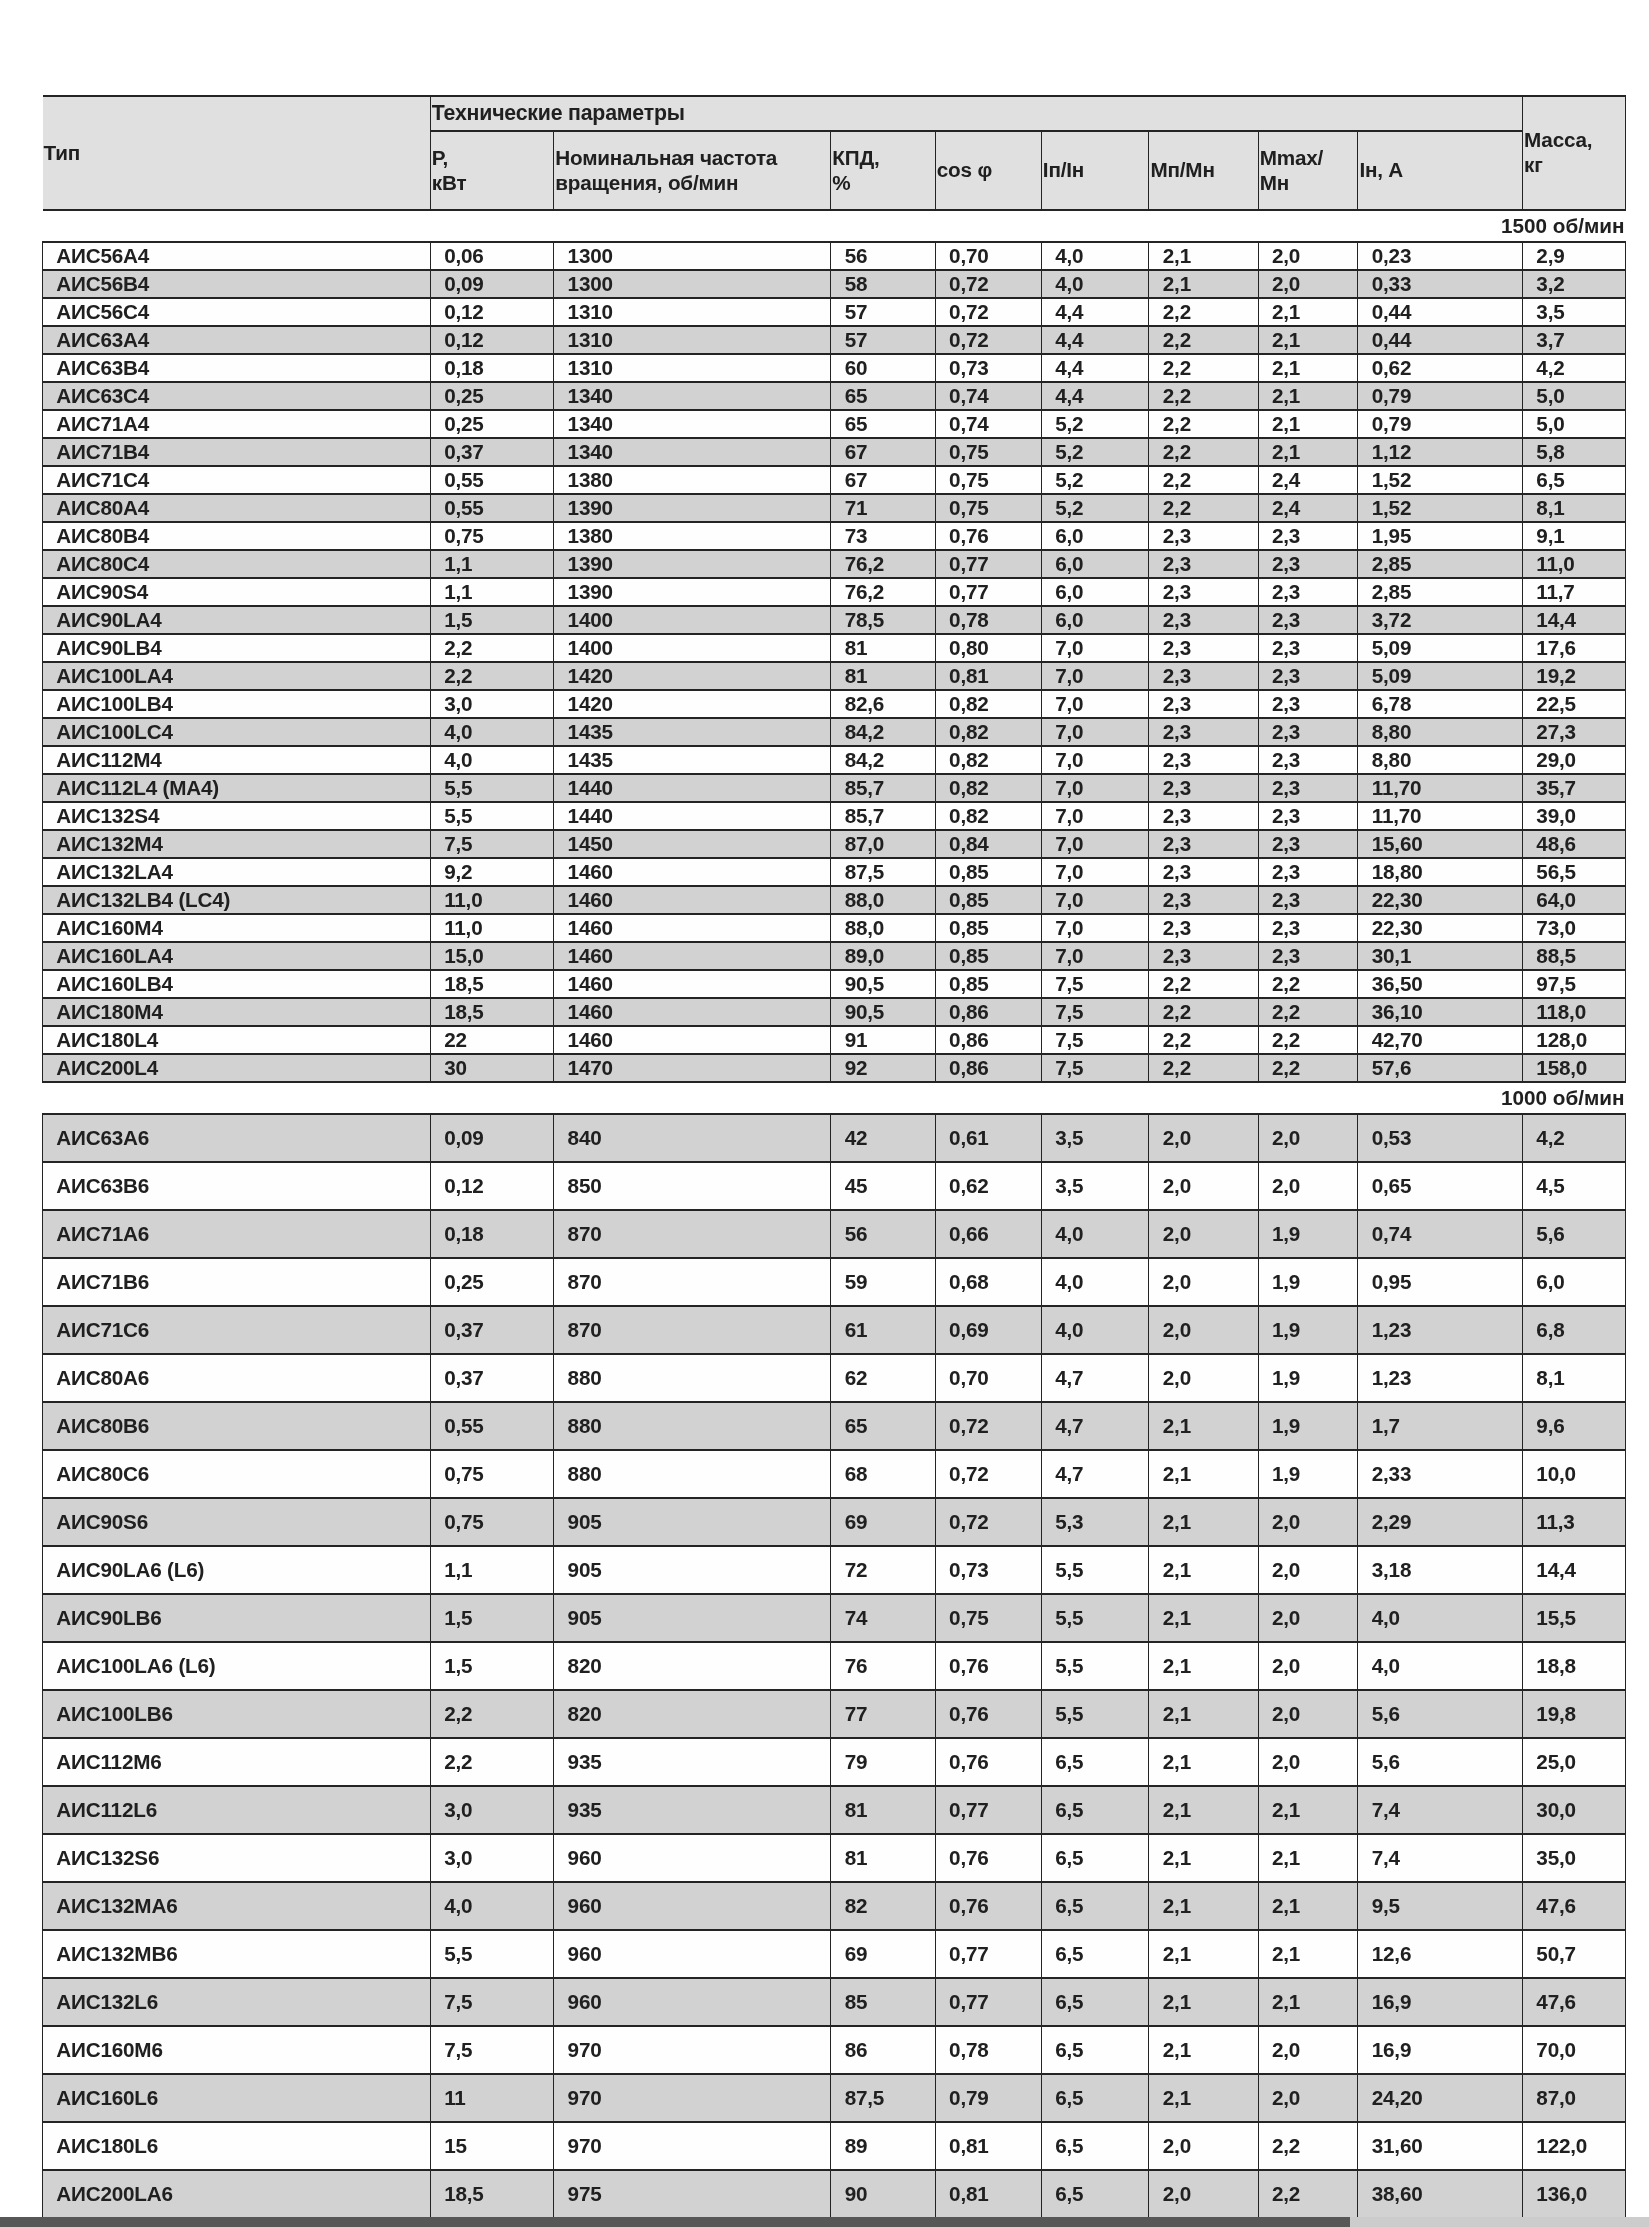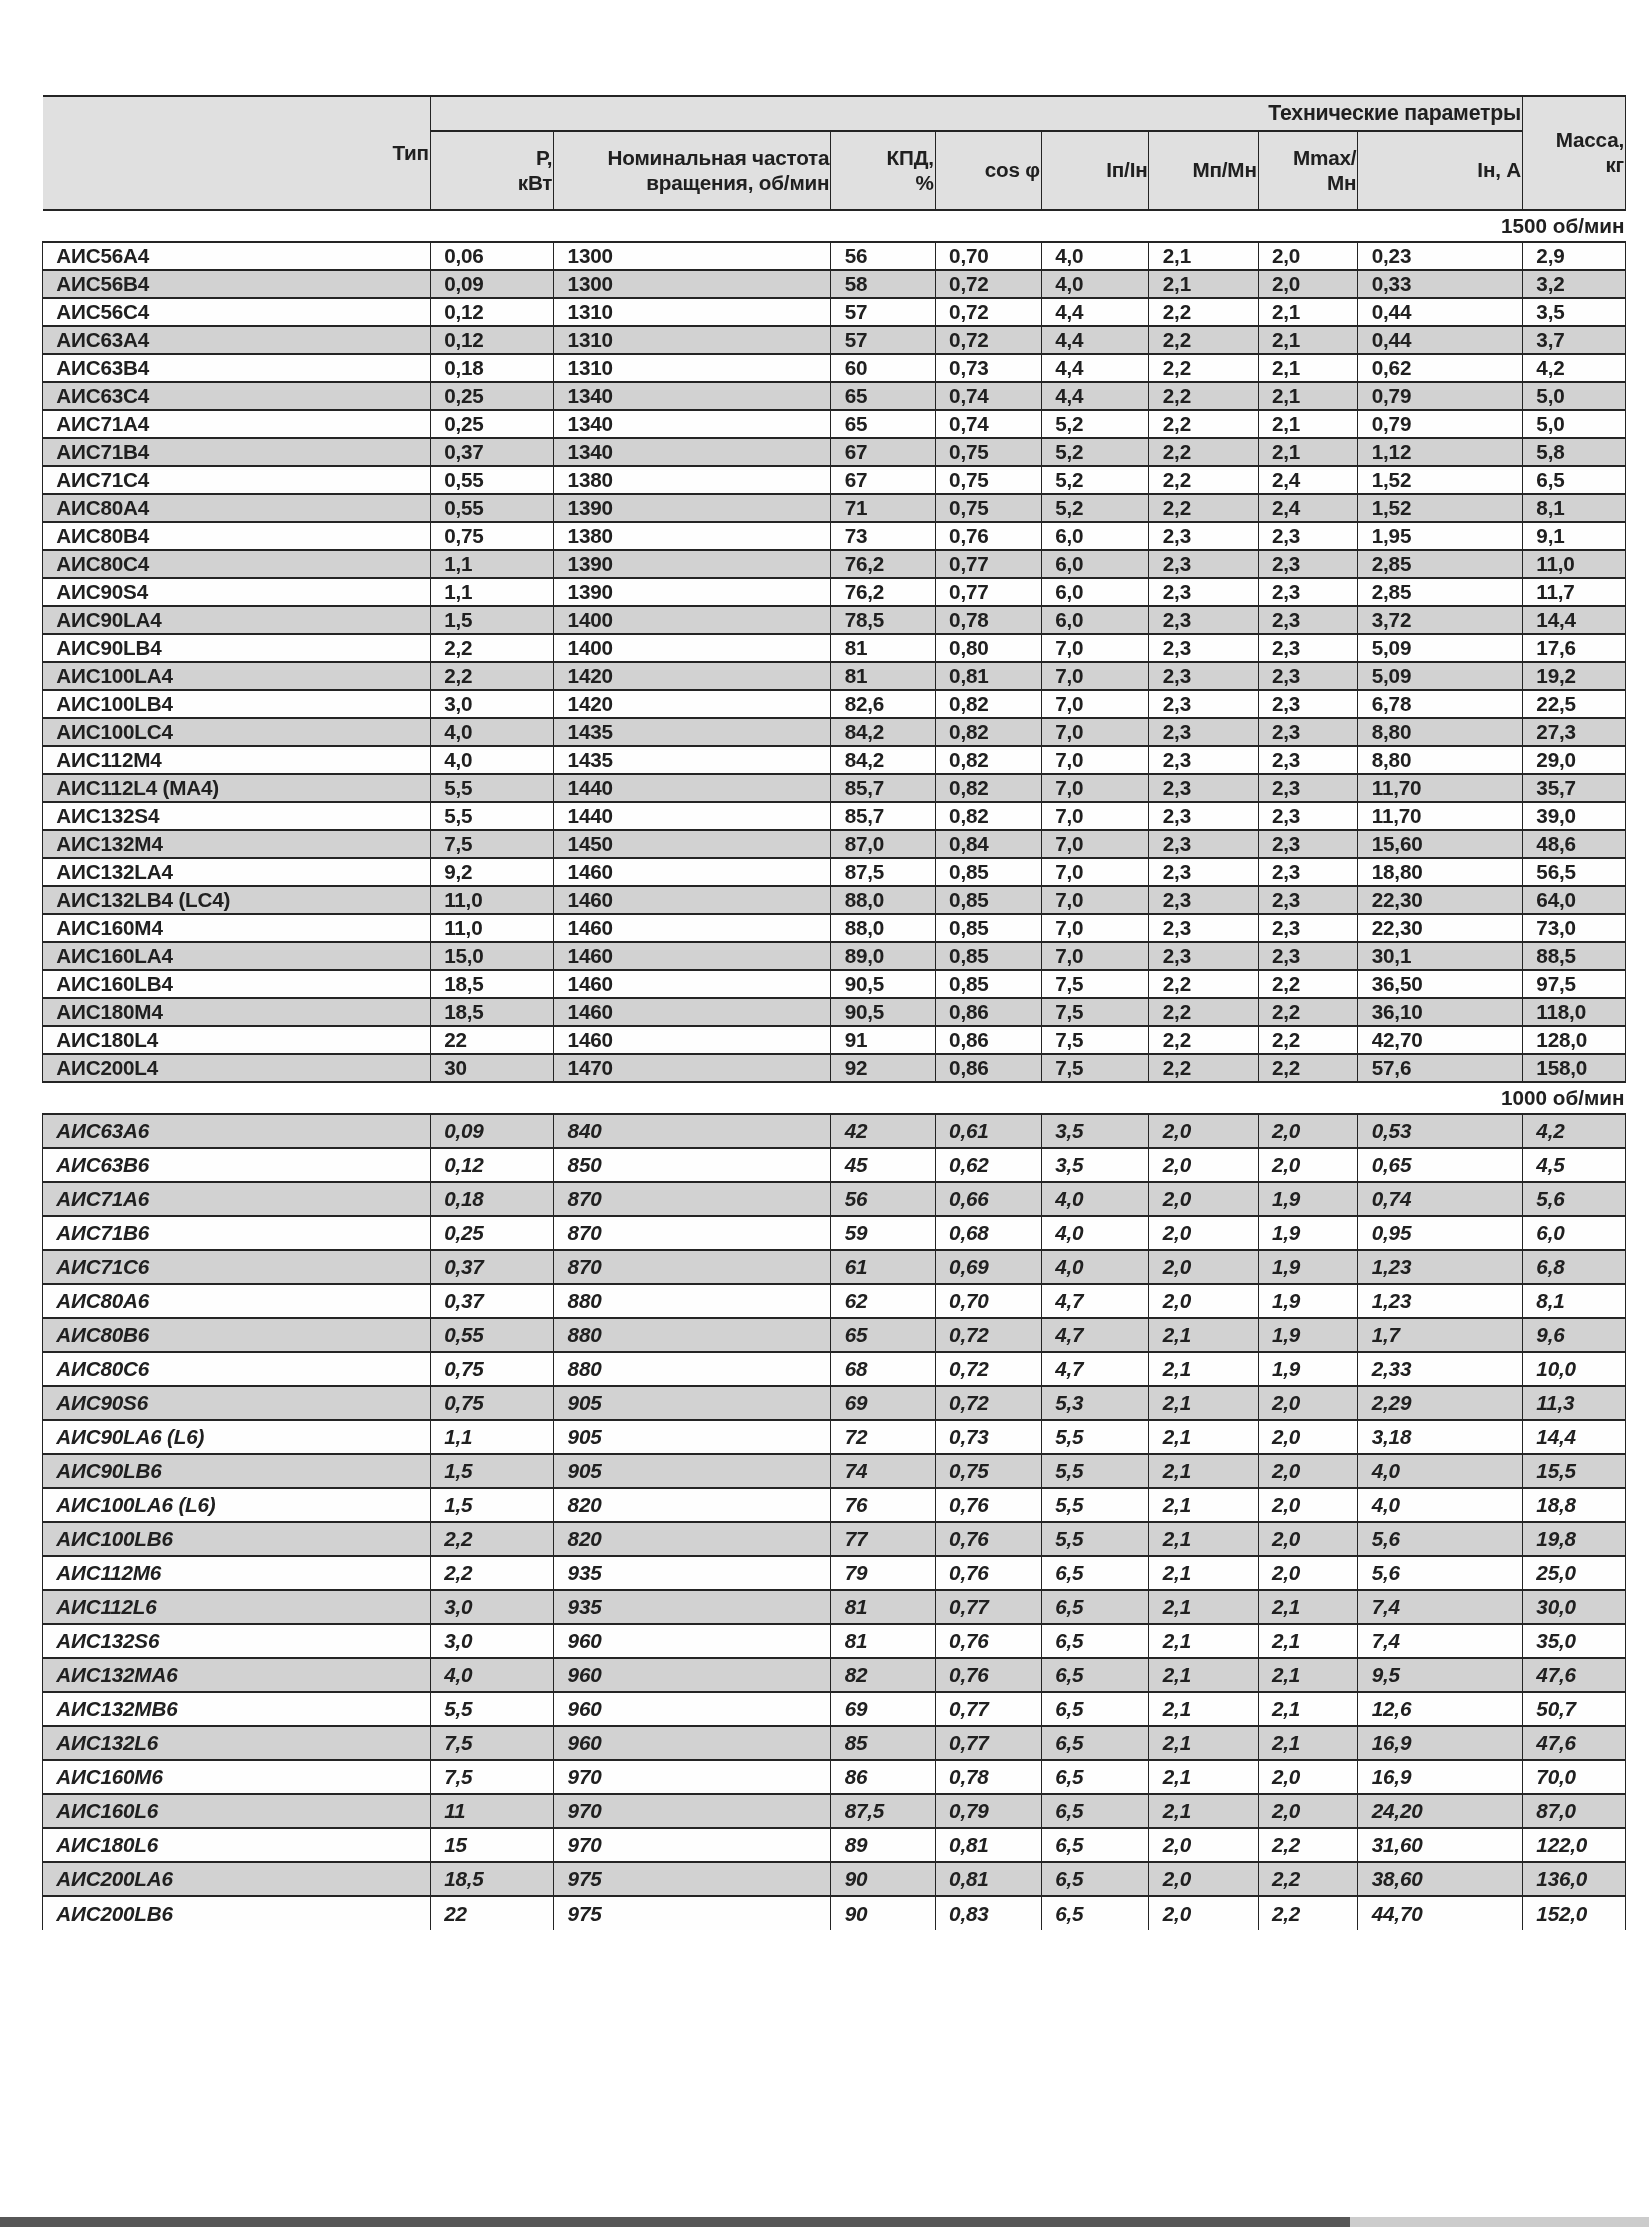--- a/index.html
+++ b/index.html
@@ -24,21 +24,21 @@
     overflow: hidden;
     white-space: nowrap;
   }
   .spec-table tr { border-top: 2px solid #242424; border-bottom: 2px solid #242424; }
 
   
   thead th {
     background: var(--header-bg);
     font-weight: 700;
     font-size: 20.7px;
-    text-align: right;
+    text-align: left;
     vertical-align: middle;
     line-height: 1.18;
     letter-spacing: -0.2px;
   }
   tr.h1 { height: 35px; }
   tr.h2 { height: 79px; }
   th.c-type  { border-left: none; border-top: none; }
   th.c-mass  { border-top: none; margin-top: 24px; }
   th.c-tech  { font-size: 21.3px; }
   .hl { line-height: 1.2; }
@@ -48,21 +48,21 @@
   td.section-title {
     border-left: none; border-right: none;
     text-align: right;
     font-weight: 700;
     font-size: 20.7px;
     vertical-align: middle;
   }
 
   
   tr.data-row.s1 { height: 22px; }
-  tr.data-row.s2 { height: 34px; font-style: italic; }
+  tr.data-row.s2 { height: 48px; }
   tr.data-row.shaded td { background: var(--row-shade); }
   tr.data-row.plain  td { background: #fefefe; }
   tr.data-row td {
     font-size: 20.7px;
     font-weight: 700;
     letter-spacing: -0.2px;
     text-align: left;
     vertical-align: middle;
     padding-left: 13.3px;
   }

